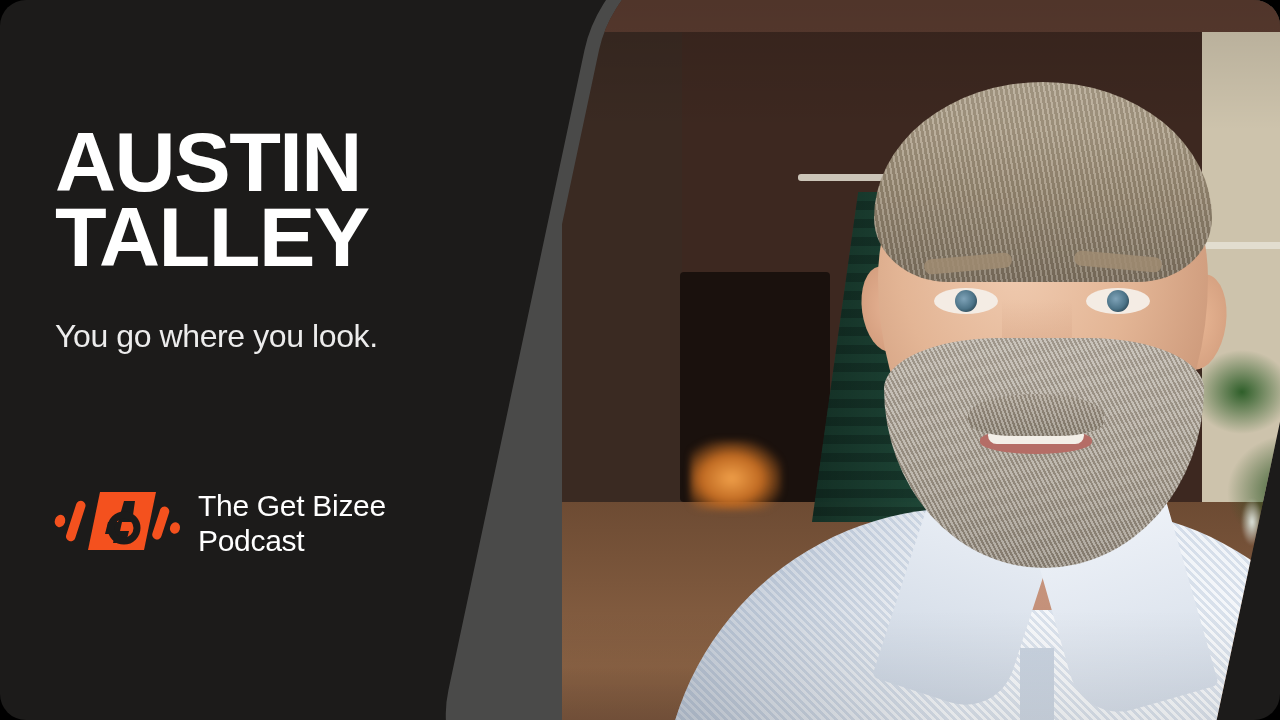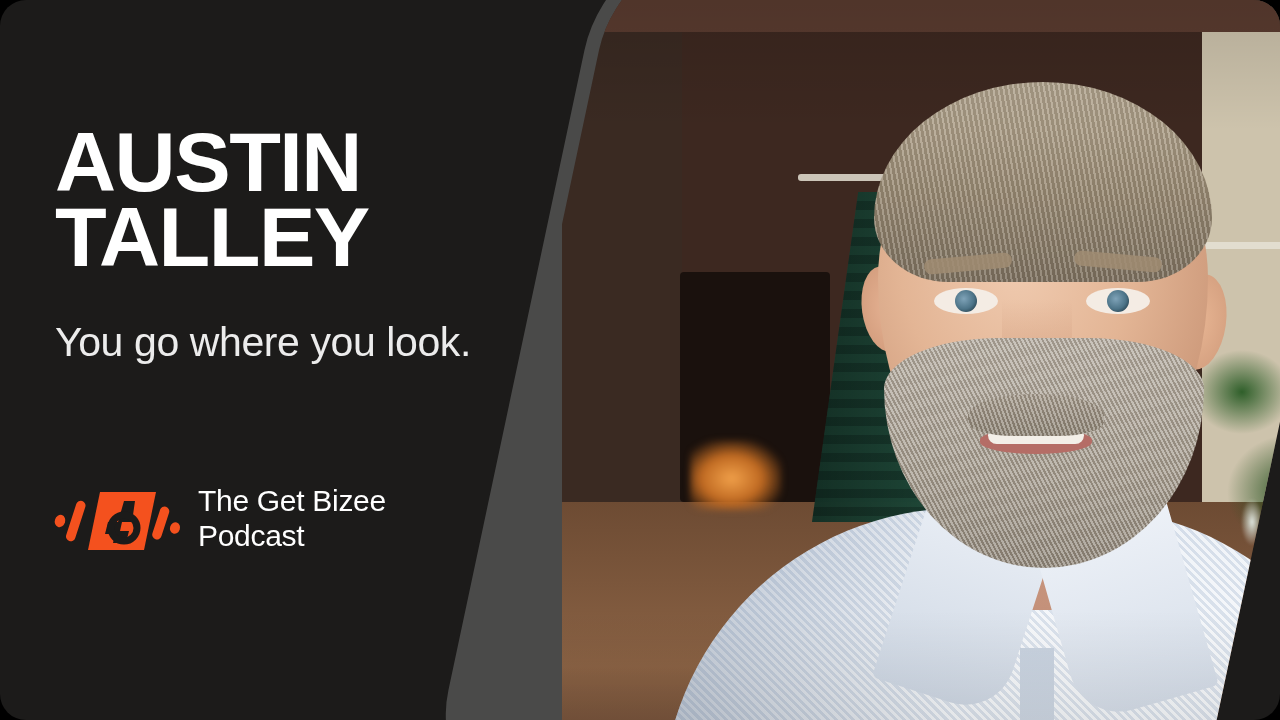--- a/index.html
+++ b/index.html
@@ -52,32 +52,32 @@
 
   .episode-quote {
     position: absolute;
     left: 55px;
     top: 316px;
     width: 430px;
     margin: 0;
     color: #ececec;
     font-family: "Liberation Sans", sans-serif;
     font-weight: 400;
-    font-size: 41px;
+    font-size: 32px;
     line-height: 1.30;
     letter-spacing: -0.4px;
   }
 
   
   .brand-lockup {
     position: absolute;
     left: 52px;
     bottom: 38px;
     display: flex;
-    align-items: flex-start;
+    align-items: flex-end;
     gap: 16px;
   }
 
   .brand-mark {
     width: 130px;
     height: 74px;
     flex: none;
     display: block;
   }
 

